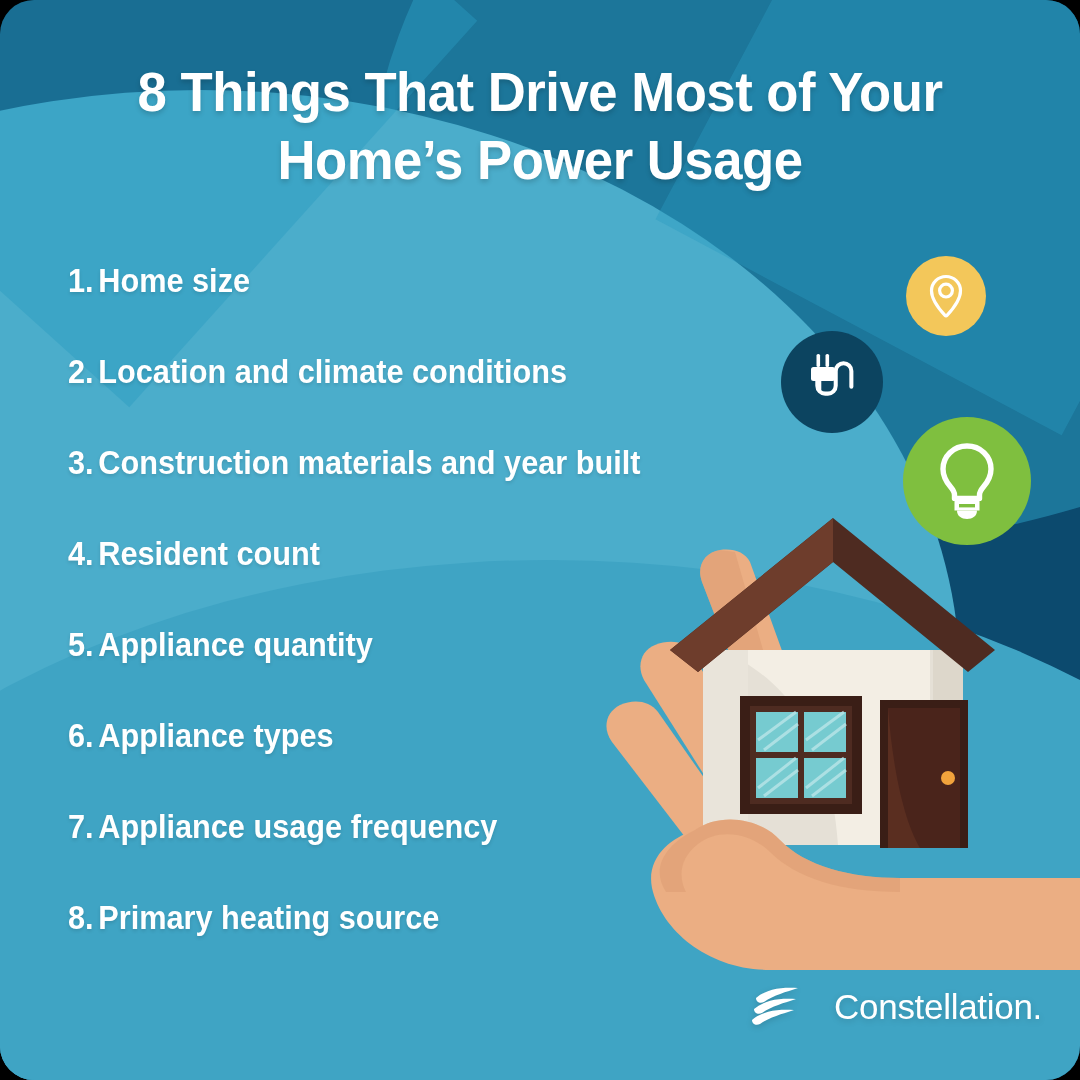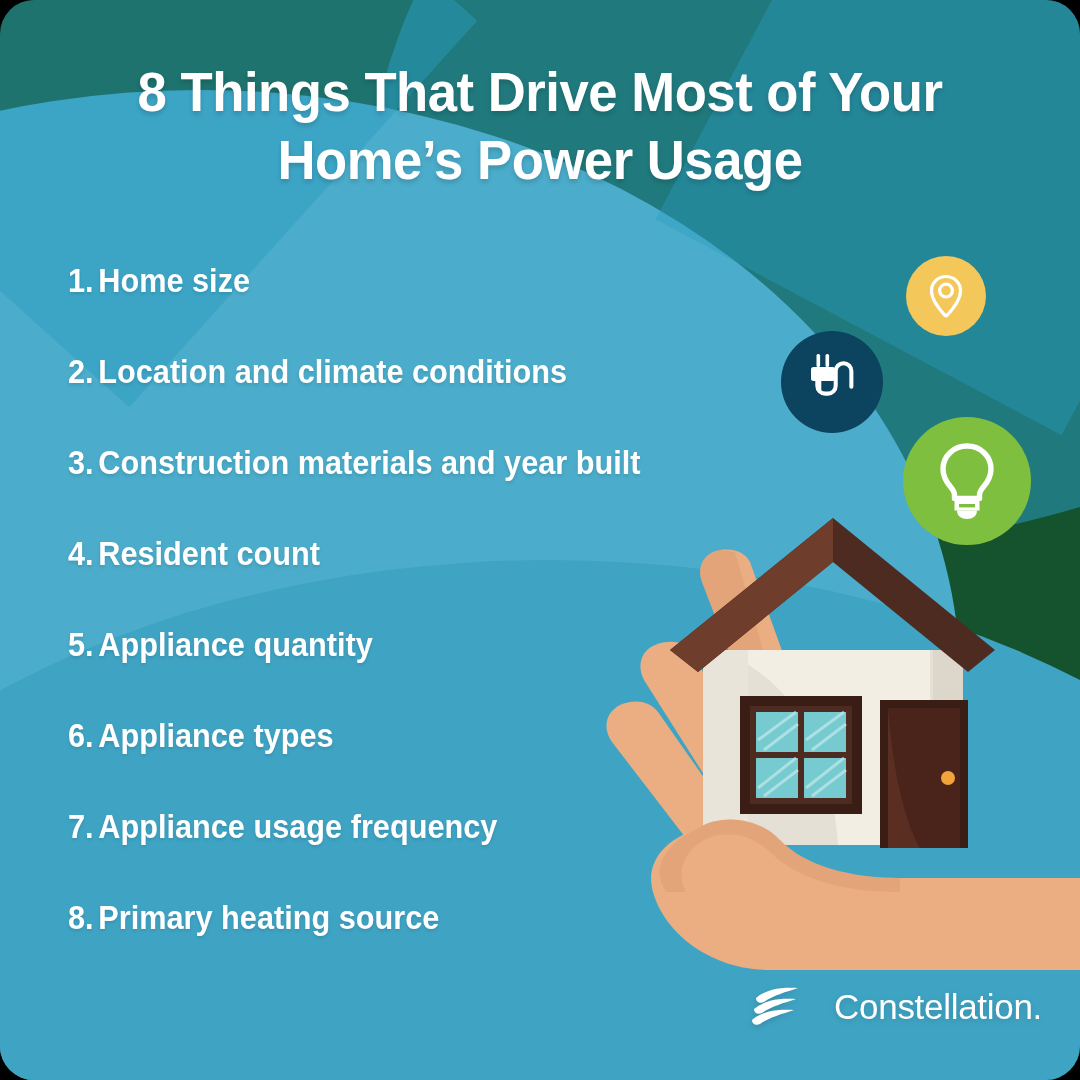--- a/index.html
+++ b/index.html
@@ -1,20 +1,20 @@
 <!DOCTYPE html>
 <html><head>
 <meta charset="utf-8">
 <style>
   html,body{margin:0;padding:0;background:#000;}
   body{width:1080px;height:1080px;overflow:hidden;
        font-family:"Liberation Sans","DejaVu Sans",sans-serif;}
 
   .canvas{position:relative;width:1080px;height:1080px;
-          background:#14532d;border-radius:34px;overflow:hidden;}
+          background:#0c4a6e;border-radius:34px;overflow:hidden;}
 
   
   .bg-band-topright{position:absolute;top:-380px;left:330px;width:1280px;height:900px;
         background:#2A9BC0;border-radius:50% 50% 50% 50%/60% 60% 40% 40%;
         transform:rotate(-18deg);opacity:.55;}
   .bg-arc-left{position:absolute;left:-560px;top:90px;width:1520px;height:1180px;
         border-radius:50%;background:#4BADCB;}
   .bg-arc-lower{position:absolute;left:-300px;top:560px;width:1700px;height:1100px;
         border-radius:50%;background:#3FA4C4;}
   .bg-corner-dark{position:absolute;left:-150px;top:-220px;width:520px;height:520px;

